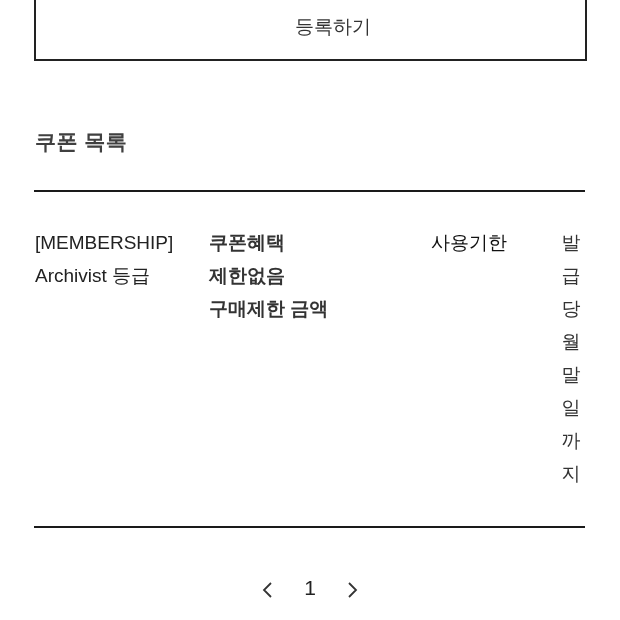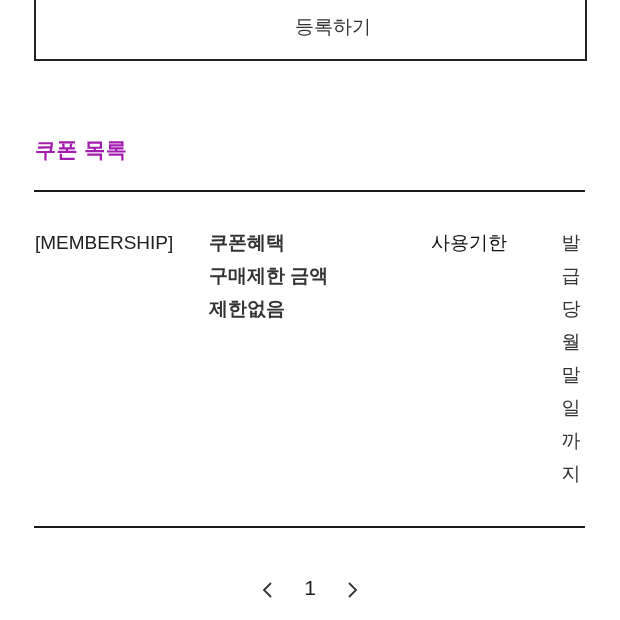--- a/index.html
+++ b/index.html
@@ -36,24 +36,24 @@
       padding-top: 2px;
     }
     .register-button span {
       position: relative;
       top: -3px;
       margin-left: 45px;
     }
     .section-title {
       position: absolute;
       left: 35px;
-      top: 136px;
+      top: 128px;
       font-size: 21px;
       font-weight: bold;
-      color: #a21caf;
+      color: #404040;
       letter-spacing: 0.5px;
     }
     .rule {
       position: absolute;
       left: 34px;
       width: 551px;
       height: 2px;
       background: #1a1a1a;
     }
     .rule.top { top: 190px; }
@@ -115,26 +115,27 @@
     <span>등록하기</span>
   </div>
 
   <div class="section-title">쿠폰 목록</div>
 
   <div class="rule top"></div>
 
   <div class="coupon-row">
     <div class="col col-name">
       <span class="line">[MEMBERSHIP]</span>
+      <span class="line">Archivist 등급</span>
     </div>
 
     <div class="col col-benefit">
       <span class="line">쿠폰혜택</span>
+      <span class="line">제한없음</span>
       <span class="line">구매제한 금액</span>
-      <span class="line">제한없음</span>
     </div>
 
     <div class="col col-expiry-label">
       <span class="line">사용기한</span>
     </div>
 
     <div class="col col-expiry-value">
       <span class="line">발</span>
       <span class="line">급</span>
       <span class="line">당</span>

